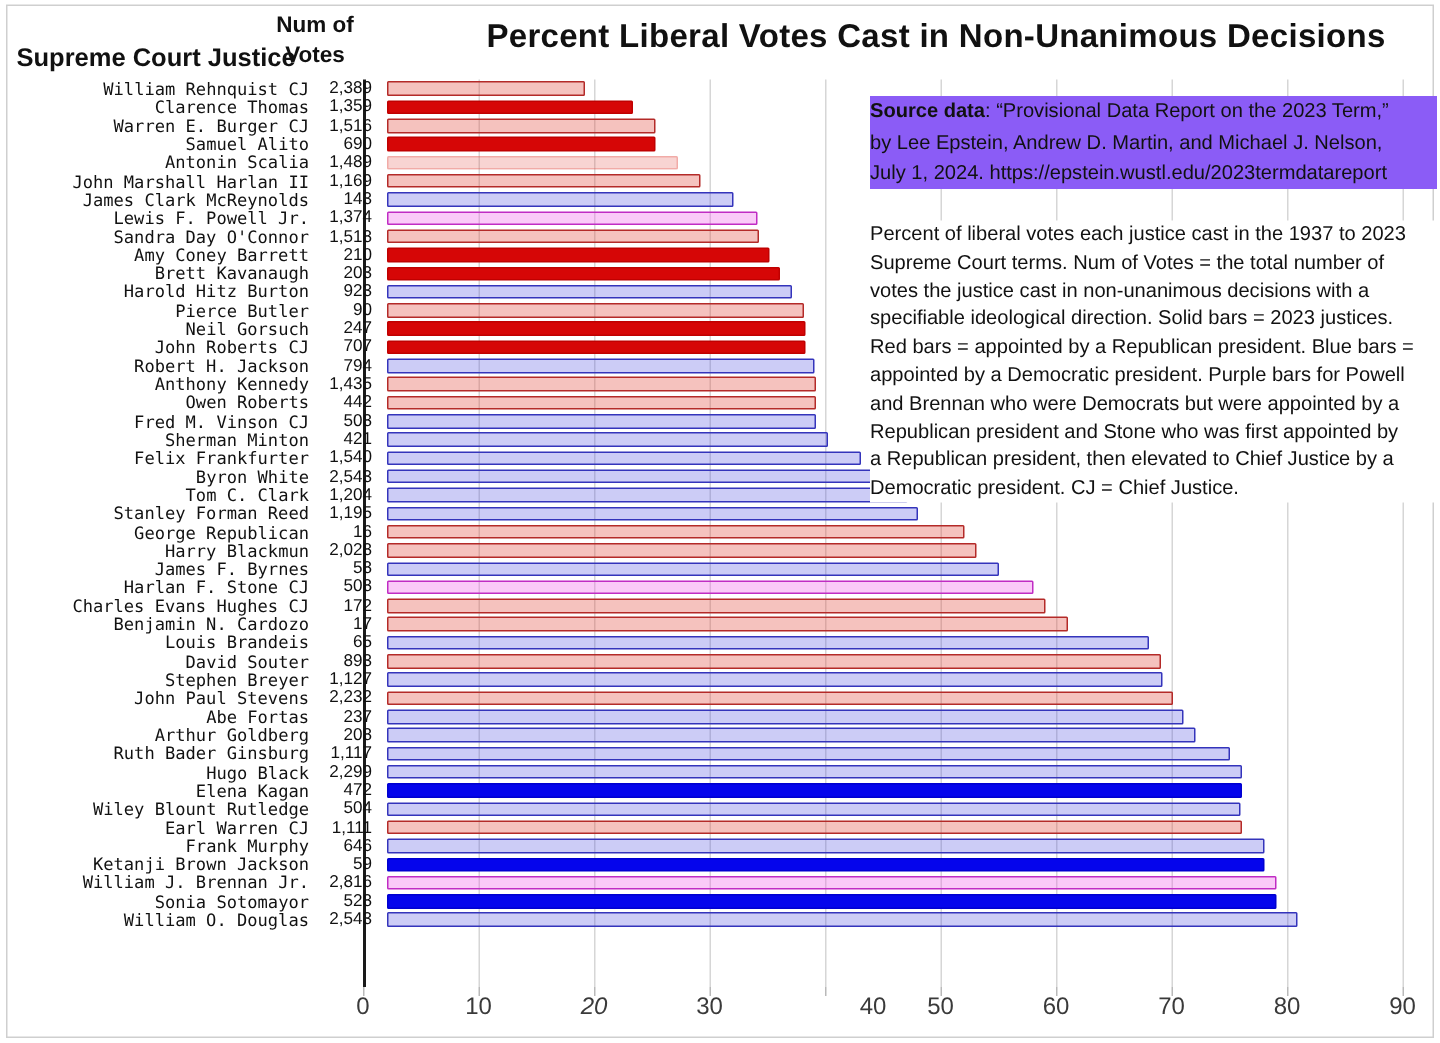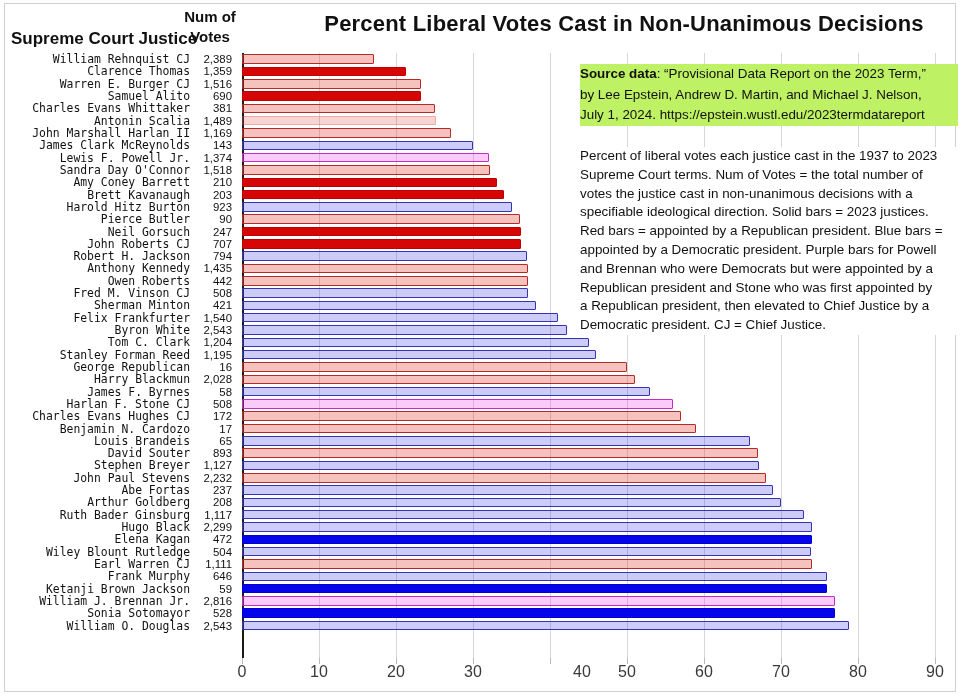--- a/index.html
+++ b/index.html
@@ -10,32 +10,32 @@
          font-size:22px;font-weight:bold;letter-spacing:.2px;white-space:nowrap;}
   .justice-header{position:absolute;left:11px;top:29px;font-size:17px;font-weight:bold;white-space:nowrap;}
   .votes-header{position:absolute;left:178px;top:7px;width:64px;text-align:center;
                 font-size:15px;font-weight:bold;line-height:20px;white-space:pre-line;}
   .plot{position:absolute;left:0;top:53px;width:960px;height:605px;}
   .grid{position:absolute;left:242px;top:0;width:694px;height:605px;}
   .gridline{position:absolute;top:0;bottom:0;width:1px;background:#d6d6d6;}
   .gridline.zero{width:1.5px;background:#1a1a1a;}
   .tick{position:absolute;top:605px;width:1px;height:6px;background:#b9b9b9;}
   .rows{position:absolute;left:0;top:0;width:960px;}
-  .row{display:flex;align-items:center;height:12.326px;}
+  .row{display:flex;align-items:flex-start;height:12.326px;padding-left:16px;}
   .jname{width:190px;text-align:right;font-family:"DejaVu Sans Mono","Liberation Mono",monospace;
          font-size:11.4px;white-space:nowrap;line-height:12px;}
   .jvotes{width:42px;text-align:right;font-family:Liberation Sans, sans-serif;
           font-size:11.4px;white-space:nowrap;line-height:12px;}
   .barwrap{position:relative;width:693px;height:12.326px;margin-left:10px;}
   .bar{position:absolute;left:0;top:1.4px;height:9.5px;box-sizing:border-box;
        border:1.4px solid transparent;border-radius:1px;}
   .axislabels{position:absolute;left:0;top:663px;width:960px;height:24px;}
   .axislabel{position:absolute;width:44px;text-align:center;font-size:16px;color:#3a3a3a;}
   .source{position:absolute;left:580px;top:64px;width:378px;font-size:13.4px;line-height:20.5px;
-          background:#bef264;white-space:pre-line;}
+          background:#8b5cf6;white-space:pre-line;}
   .source .b{font-weight:bold;}
   .desc{position:absolute;left:580px;top:147px;width:382px;font-size:13.4px;line-height:18.8px;
         background:#fff;white-space:pre-line;}
 </style>
 </head>
 <body>
 
 <div class="stage">
   <div class="frame"></div>
 
@@ -91,27 +91,20 @@
           </div>
         </div>
         <div class="row">
           <div class="jname">Samuel Alito</div>
           <div class="jvotes">690</div>
           <div class="barwrap">
             <div class="bar" style="width: 25.889%; background: rgb(214, 6, 6); border-color: rgb(192, 0, 0);"></div>
           </div>
         </div>
         <div class="row">
-          <div class="jname">Charles Evans Whittaker</div>
-          <div class="jvotes">381</div>
-          <div class="barwrap">
-            <div class="bar" style="width: 27.889%; background: rgba(225, 75, 65, 0.34); border-color: rgb(180, 42, 40);"></div>
-          </div>
-        </div>
-        <div class="row">
           <div class="jname">Antonin Scalia</div>
           <div class="jvotes">1,489</div>
           <div class="barwrap">
             <div class="bar" style="width: 28%; background: rgba(225, 75, 65, 0.24); border-color: rgba(225, 75, 65, 0.3);"></div>
           </div>
         </div>
         <div class="row">
           <div class="jname">John Marshall Harlan II</div>
           <div class="jvotes">1,169</div>
           <div class="barwrap">
@@ -397,21 +390,21 @@
           <div class="barwrap">
             <div class="bar" style="width: 87.556%; background: rgba(85, 85, 225, 0.3); border-color: rgb(52, 52, 187);"></div>
           </div>
         </div>
       </div>
   </div>
 
   <div class="axislabels" id="axislabels">
       <div class="axislabel" style="left: 220px;">0</div>
       <div class="axislabel" style="left: 297px;">10</div>
-      <div class="axislabel" style="left: 374px;">20</div>
+      <div class="axislabel" style="left: 374px; font-style: italic;">20</div>
       <div class="axislabel" style="left: 451px;">30</div>
       <div class="axislabel" style="left: 560px;">40</div>
       <div class="axislabel" style="left: 605px;">50</div>
       <div class="axislabel" style="left: 682px;">60</div>
       <div class="axislabel" style="left: 759px;">70</div>
       <div class="axislabel" style="left: 836px;">80</div>
       <div class="axislabel" style="left: 913px;">90</div>
     </div>
 
   <div class="source"><span class="b">Source data</span><span>: “Provisional Data Report on the 2023 Term,”

